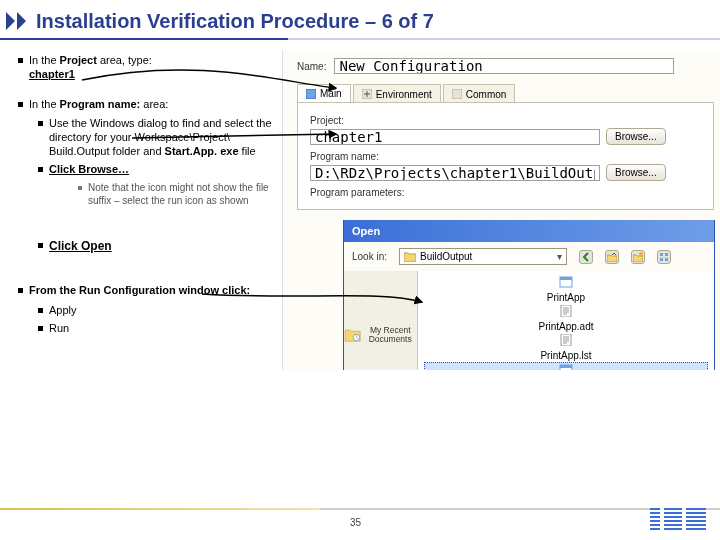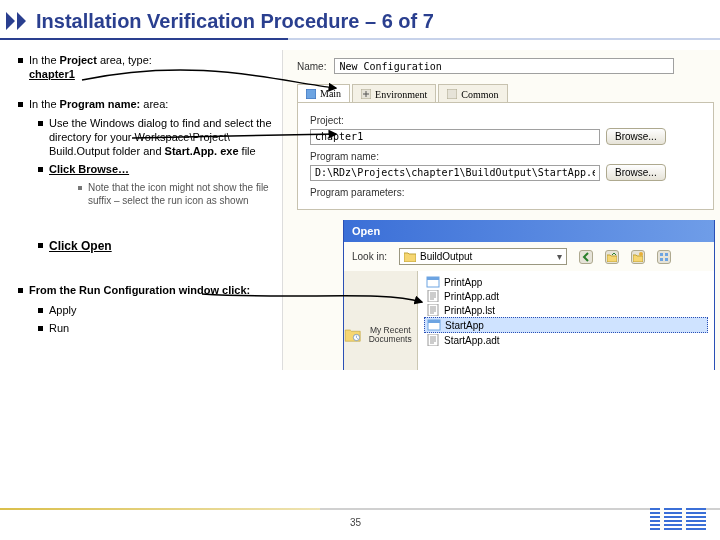--- a/index.html
+++ b/index.html
@@ -42,25 +42,25 @@
   .shot {
     position: absolute; left: 282px; top: 50px; width: 438px; height: 320px;
     background: #fdfcf6; border-left: 1px solid #ddd;
     font-size: 10px;
     overflow: hidden;
   }
   .name-row { position: absolute; left: 14px; top: 8px; display: flex; align-items: center; gap: 8px; }
   .field-label { color: #333; }
   .text-input {
     border: 1px solid #a0a0a0; background: #fff; padding: 2px 4px;
-    font-family: monospace; font-size: 10px; height: 16px;
+    font-family: monospace; font-size: 14px; height: 16px;
   }
   .name-input { width: 340px; }
   .tabs-row {
-    position: absolute; left: 14px; top: 34px; display: flex; gap: 2px; font-family: Liberation Serif, serif;
+    position: absolute; left: 14px; top: 34px; display: flex; gap: 2px;
   }
   .tab {
     background: #f4f1e6; border: 1px solid #c7c2af; border-bottom: none;
     padding: 3px 8px; display: flex; align-items: center; gap: 4px;
     font-size: 10px;
   }
   .tab.active { background: #fff; border-bottom: 1px solid #fff; }
   .tab-icon { width: 10px; height: 10px; }
   .tabs-panel {
     position: absolute; left: 14px; top: 52px; right: 6px; height: 108px;
@@ -102,21 +102,21 @@
   .open-body { display: flex; height: 120px; }
   .open-side {
     width: 74px; background: #f2efe4; border-right: 1px solid #cbc7b3;
     display: flex; flex-direction: row; align-items: center; padding-top: 8px; gap: 2px;
   }
   .docs-ic { width: 28px; height: 24px; }
   .docs-lbl { font-size: 8.5px; color: #333; text-align: center; line-height: 1.1; }
   .file-list {
     flex: 1; background: #fff; padding: 4px 6px;
   }
-  .file-row { display: flex; align-items: center; gap: 4px; padding: 1px 2px; font-size: 10px; }
+  .file-row { display: flex; align-items: center; gap: 4px; padding: 1px 2px; font-size: 10px; flex-direction: column; }
   .file-row.sel {
     background: #cfe3ff; border: 1px dotted #2a4fb5;
   }
   .file-ic { width: 14px; height: 12px; flex: none; }
 
   
   .arrow { position: absolute; pointer-events: none; }
 
   
   .footer-line {

